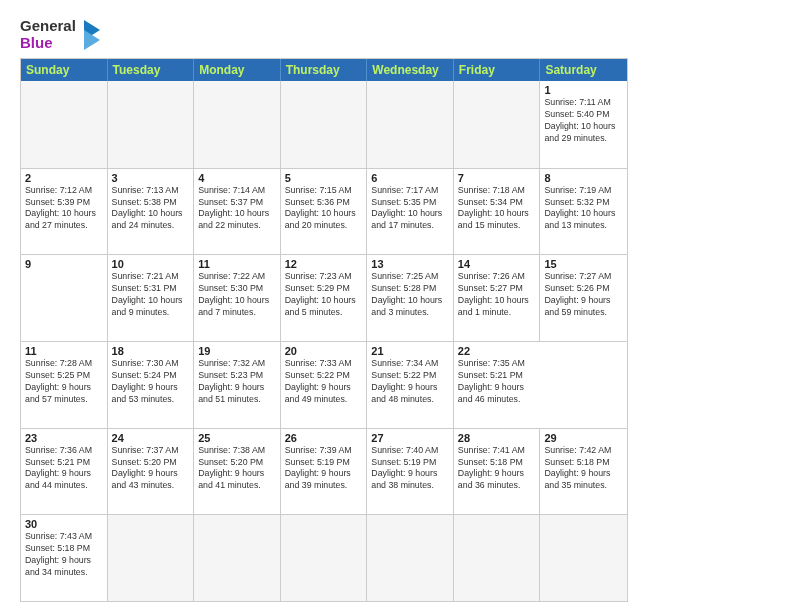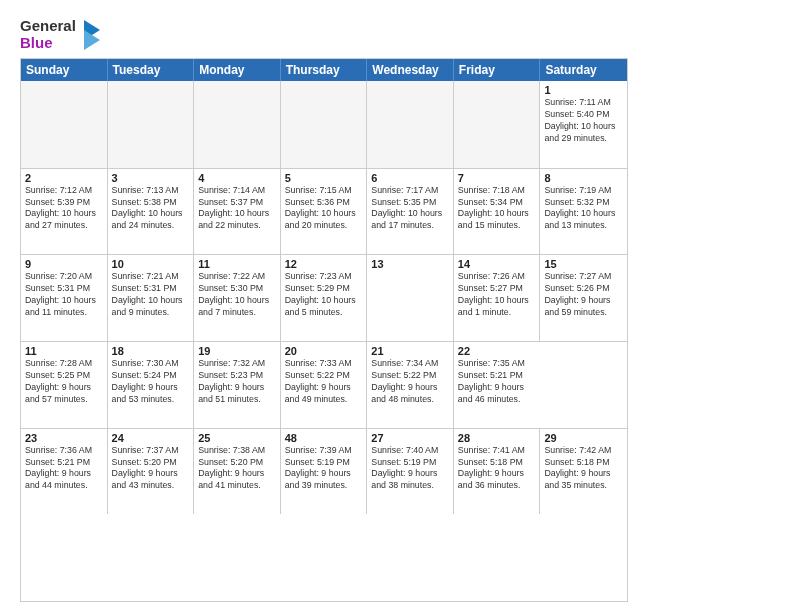--- a/index.html
+++ b/index.html
@@ -47,21 +47,21 @@
       display: flex;
       flex-direction: column;
       border: 1px solid #ccc;
     }
     .cal-header {
       display: grid;
       grid-template-columns: repeat(7, 1fr);
       background: #2a6db5;
     }
     .cal-header-cell {
-      color: #ffffff;
+      color: #bef264;
       font-size: 12px;
       font-weight: bold;
       padding: 4px 5px;
       border-right: 1px solid #5090cc;
       text-align: left;
     }
     .cal-header-cell:last-child { border-right: none; }
     .cal-body {
       display: grid;
       grid-template-rows: repeat(6, 1fr);
@@ -182,23 +182,20 @@
           <div class="cal-cell">
             <span class="day-num">8</span>
             <div class="cell-info">Sunrise: 7:19 AM
 Sunset: 5:32 PM
 Daylight: 10 hours and 13 minutes.</div>
           </div>
         </div>
         <div class="cal-row">
           <div class="cal-cell">
             <span class="day-num">9</span>
-            <div class="cell-info">Sunrise: 7:20 AM
-Sunset: 5:31 PM
-Daylight: 10 hours and 11 minutes.</div>
           </div>
           <div class="cal-cell">
             <span class="day-num">10</span>
             <div class="cell-info">Sunrise: 7:21 AM
 Sunset: 5:31 PM
 Daylight: 10 hours and 9 minutes.</div>
           </div>
           <div class="cal-cell">
             <span class="day-num">11</span>
             <div class="cell-info">Sunrise: 7:22 AM
@@ -206,20 +203,23 @@
 Daylight: 10 hours and 7 minutes.</div>
           </div>
           <div class="cal-cell">
             <span class="day-num">12</span>
             <div class="cell-info">Sunrise: 7:23 AM
 Sunset: 5:29 PM
 Daylight: 10 hours and 5 minutes.</div>
           </div>
           <div class="cal-cell">
             <span class="day-num">13</span>
+            <div class="cell-info">Sunrise: 7:25 AM
+Sunset: 5:28 PM
+Daylight: 10 hours and 3 minutes.</div>
           </div>
           <div class="cal-cell">
             <span class="day-num">14</span>
             <div class="cell-info">Sunrise: 7:26 AM
 Sunset: 5:27 PM
 Daylight: 10 hours and 1 minute.</div>
           </div>
           <div class="cal-cell">
             <span class="day-num">15</span>
             <div class="cell-info">Sunrise: 7:27 AM
@@ -278,21 +278,21 @@
 Sunset: 5:20 PM
 Daylight: 9 hours and 43 minutes.</div>
           </div>
           <div class="cal-cell">
             <span class="day-num">25</span>
             <div class="cell-info">Sunrise: 7:38 AM
 Sunset: 5:20 PM
 Daylight: 9 hours and 41 minutes.</div>
           </div>
           <div class="cal-cell">
-            <span class="day-num">48</span>
+            <span class="day-num">26</span>
             <div class="cell-info">Sunrise: 7:39 AM
 Sunset: 5:19 PM
 Daylight: 9 hours and 39 minutes.</div>
           </div>
           <div class="cal-cell">
             <span class="day-num">27</span>
             <div class="cell-info">Sunrise: 7:40 AM
 Sunset: 5:19 PM
 Daylight: 9 hours and 38 minutes.</div>
           </div>
@@ -301,16 +301,30 @@
             <div class="cell-info">Sunrise: 7:41 AM
 Sunset: 5:18 PM
 Daylight: 9 hours and 36 minutes.</div>
           </div>
           <div class="cal-cell">
             <span class="day-num">29</span>
             <div class="cell-info">Sunrise: 7:42 AM
 Sunset: 5:18 PM
 Daylight: 9 hours and 35 minutes.</div>
           </div>
+        </div>
+        <div class="cal-row">
+          <div class="cal-cell">
+            <span class="day-num">30</span>
+            <div class="cell-info">Sunrise: 7:43 AM
+Sunset: 5:18 PM
+Daylight: 9 hours and 34 minutes.</div>
+          </div>
+          <div class="cal-cell empty"></div>
+          <div class="cal-cell empty"></div>
+          <div class="cal-cell empty"></div>
+          <div class="cal-cell empty"></div>
+          <div class="cal-cell empty"></div>
+          <div class="cal-cell empty"></div>
         </div>
       </div>
   </div>
 </div>
 
 </body></html>

